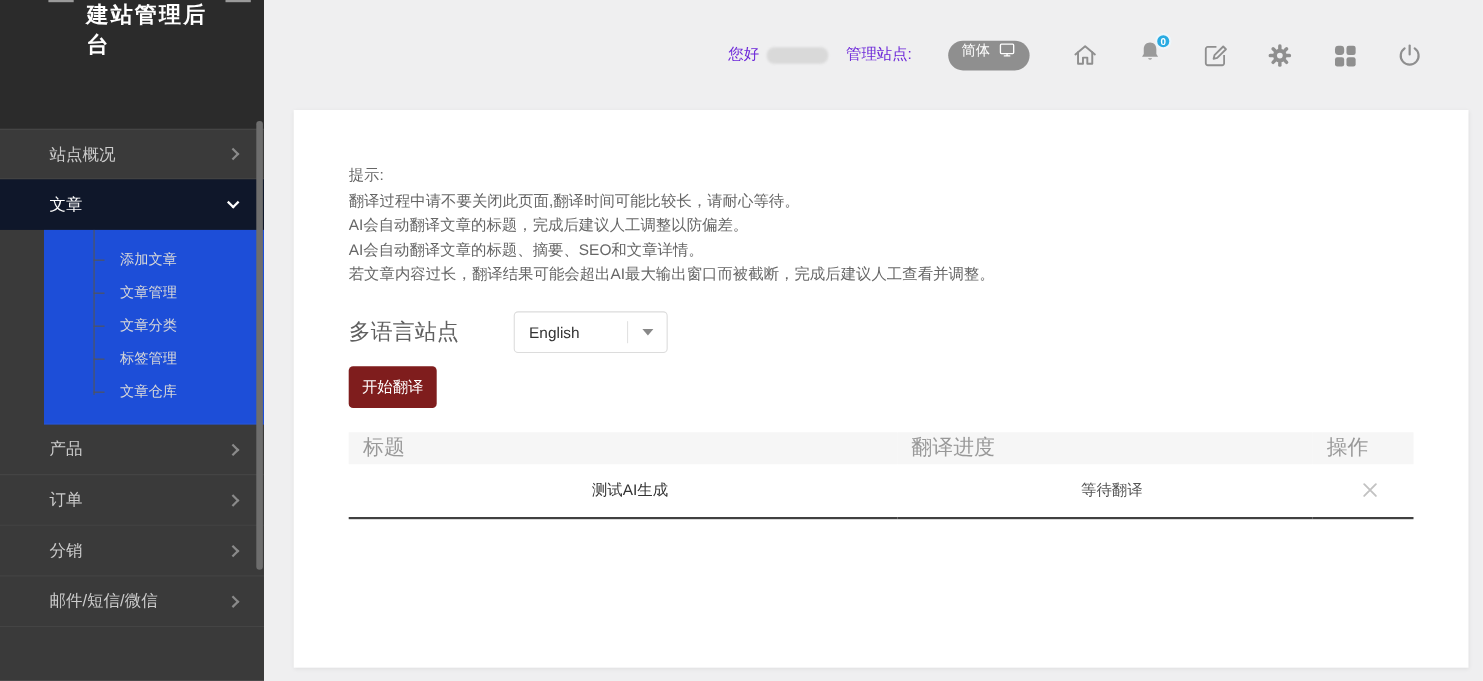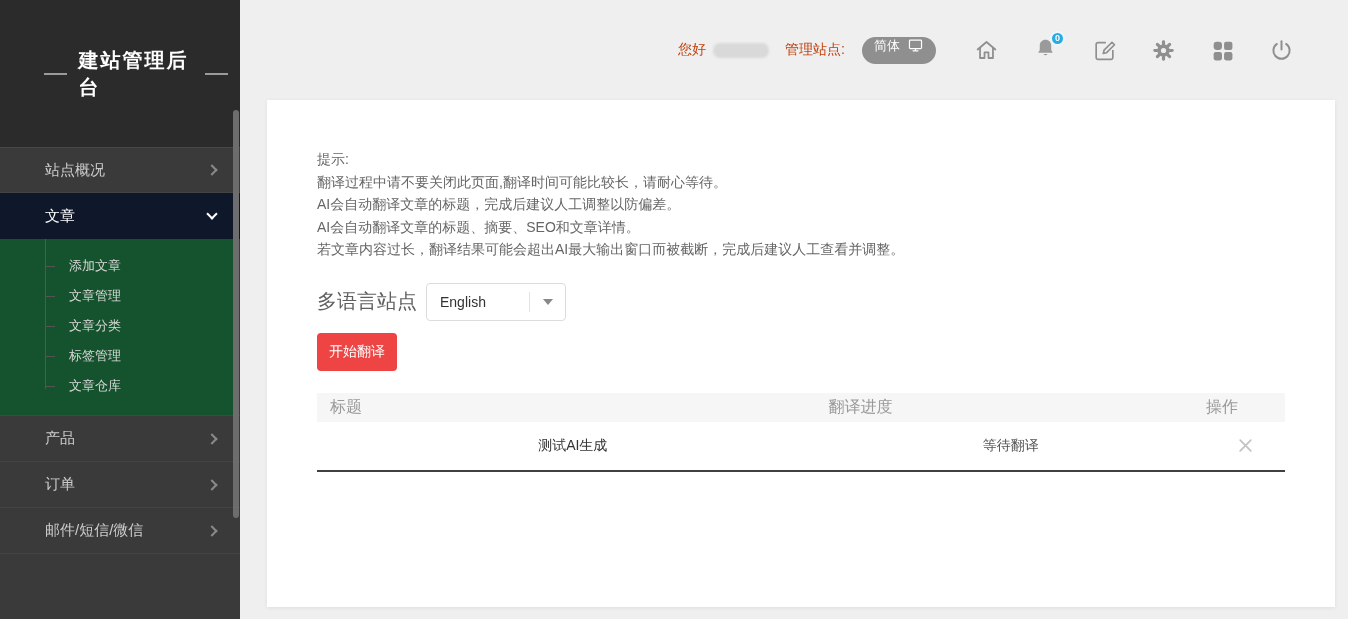--- a/index.html
+++ b/index.html
@@ -2,66 +2,66 @@
 <html><head>
 <meta charset="utf-8">
 <style>
   * { margin:0; padding:0; box-sizing:border-box; }
   html,body { width:1348px; height:619px; overflow:hidden; }
   body { font-family:"Liberation Sans","DejaVu Sans",sans-serif; background:#efeff0; }
   .root { display:flex; width:1348px; height:619px; }
 
   
   .sidebar { position:relative; width:240px; min-width:240px; height:100%; background:#3a3a3a; }
-  .side-title { height:147px; background:#2b2b2b; display:flex; align-items:center; justify-content:center; color:#fff; font-size:20px; font-weight:bold; letter-spacing:2px;padding-left:32px; }
+  .side-title { height:117px; background:#2b2b2b; display:flex; align-items:flex-start; justify-content:center; color:#fff; font-size:20px; font-weight:bold; letter-spacing:2px;padding-left:32px; }
   .dash { display:inline-block; width:26px; height:2px; background:#9a9a9a; margin:0 12px; }
   .menu { display:flex; flex-direction:column; }
   .item { height:46px; display:flex; align-items:center; justify-content:space-between; padding:0 24px 0 45px; color:#cccccc; font-size:15px; cursor:pointer; border-bottom:1px solid rgba(255,255,255,0.05); }
   .item.first { border-top:1px solid rgba(255,255,255,0.07); }
   .item.active { background:#0f172a; color:#ffffff; border-bottom:none; }
   .chev { display:inline-block; width:8px; height:8px; border-top:2px solid #8a8a8a; border-right:2px solid #8a8a8a; }
   .chev.right { transform:rotate(45deg); }
   .chev.down { transform:rotate(135deg); border-color:#ffffff; margin-top:-4px; }
-  .submenu { position:relative; background:#14532d; padding:12px 0 14px 0; border-bottom:1px solid rgba(255,255,255,0.05); }
+  .submenu { position:relative; background:#1d4ed8; padding:12px 0 14px 0; border-bottom:1px solid rgba(255,255,255,0.05);margin-left:40px; }
   .vline { position:absolute; left:45px; top:0; width:1px; height:150px; background:#555555; }
   .subitem { height:30px; display:flex; align-items:center; padding-left:45px; color:#d8d8d8; font-size:13px; cursor:pointer; }
   .tick { width:10px; height:1px; background:#555555; margin-right:14px; }
   .side-scrollbar { position:absolute; right:1px; top:110px; width:6px; height:408px; background:#6d6d6d; border-radius:3px; }
 
   
   .main { flex:1; display:flex; flex-direction:column; background:#efeff0; }
   .topbar { height:100px; min-height:100px; display:flex; align-items:center; justify-content:flex-end; padding-right:54px; }
-  .greet, .manage { color:#c2410c; font-size:14px; }
+  .greet, .manage { color:#6d28d9; font-size:14px; }
   .redacted { width:56px; height:15px; background:#d9d9d9; border-radius:7px; margin:0 16px 0 7px; filter:blur(1.2px); }
-  .manage { margin-right:17px; }
+  .manage { margin-right:33px; }
   .pill { display:flex; align-items:flex-start; gap:7px; height:27px; padding:0 12px; background:#8f8f8f; border:none; border-radius:14px; color:#fff; font-size:13px; cursor:pointer; font-family:inherit; }
   .top-icons { display:flex; align-items:center; gap:34px; margin-left:38px; }
   .ticon { width:25px; height:25px; cursor:pointer; }
   .bell-wrap { position:relative; cursor:pointer; }
   .badge { position:absolute; top:-5px; right:-7px; width:15px; height:15px; background:#29abe2; border:2px solid #eef6fb; border-radius:50%; color:#fff; font-size:9px; font-weight:bold; display:flex; align-items:center; justify-content:center; }
 
   .content { flex:1; padding:0 13px 12px 27px; }
   .card { background:#ffffff; height:100%; box-shadow:0 1px 4px rgba(0,0,0,0.07); padding:48px 50px 40px 50px; }
 
   .tips { color:#666666; font-size:14px; line-height:22.5px; }
 
   .form-row { display:flex; align-items:center; margin-top:22px; }
   .form-row.second { justify-content:space-between; margin-top:12px; }
   .fleft { display:flex; align-items:center; }
   .flabel { color:#606060; font-size:20px; margin-right:9px; }
-  .select { width:140px; height:38px; border:1px solid #dcdcdc; border-radius:4px; background:#fff; display:flex; align-items:center; cursor:pointer; }
+  .select { width:140px; height:38px; border:1px solid #dcdcdc; border-radius:4px; background:#fff; display:flex; align-items:center; cursor:pointer;margin-left:41px; }
   .sel-val { flex:1; padding-left:13px; color:#333333; font-size:14px; }
   .sel-div { width:1px; height:20px; background:#e2e2e2; }
   .caret-zone { width:35px; display:flex; align-items:center; justify-content:center; }
   .caret { width:0; height:0; border-left:5px solid transparent; border-right:5px solid transparent; border-top:6px solid #888888; }
-  .start-btn { width:80px; height:38px; background:#ef4444; color:#ffffff; font-size:14px; border:none; border-radius:4px; cursor:pointer; font-family:Liberation Serif, serif; }
+  .start-btn { width:80px; height:38px; background:#7f1d1d; color:#ffffff; font-size:14px; border:none; border-radius:4px; cursor:pointer; font-family:Liberation Serif, serif; }
 
   table { width:100%; border-collapse:collapse; margin-top:22px; }
   thead tr { background:#f6f6f6; }
-  th { height:29px; font-weight:normal; color:#999999; font-size:16px; text-align:left; padding-left:13px; }
+  th { height:29px; font-weight:normal; color:#999999; font-size:19px; text-align:left; padding-left:13px; }
   th.c1 { width:51.5%; } th.c2 { width:39%; } th.c3 { width:9.5%; }
   td { height:49px; border-bottom:2px solid #404040; font-size:14px; padding-left:13px;text-align:center; }
   td.title { color:#333333; }
   td.progress { color:#555555; }
   .close-btn { cursor:pointer; display:inline-flex; margin-top:3px; }
 </style>
 </head>
 <body>
 
 <div class="root">
@@ -103,20 +103,24 @@
           <span class="tick"></span>
           <span>文章仓库</span>
         </div>
       </div>
       <div class="item">
         <span>产品</span>
         <span class="chev right"></span>
       </div>
       <div class="item">
         <span>订单</span>
+        <span class="chev right"></span>
+      </div>
+      <div class="item">
+        <span>分销</span>
         <span class="chev right"></span>
       </div>
       <div class="item">
         <span>邮件/短信/微信</span>
         <span class="chev right"></span>
       </div>
     </nav>
     <div class="side-scrollbar"></div>
   </aside>
 

